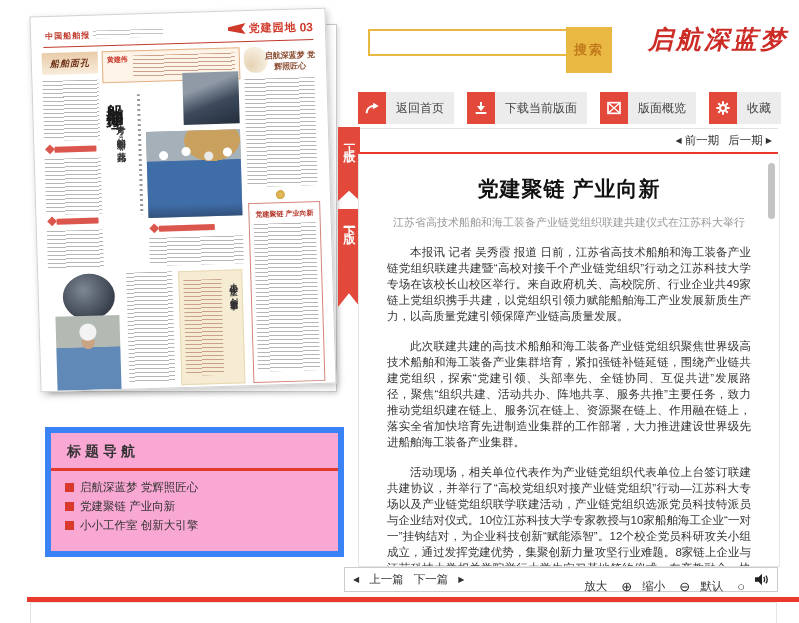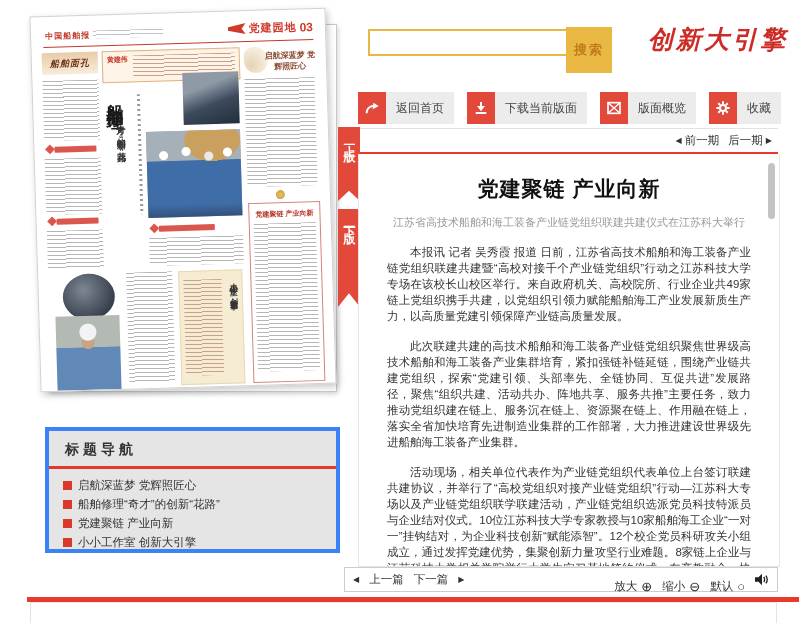--- a/index.html
+++ b/index.html
@@ -68,21 +68,21 @@
     font-size:8px;font-weight:bold;color:#8a4a2f;line-height:11px;}
   .leaf{position:absolute;left:212px;top:36px;width:24px;height:26px;
     background:radial-gradient(ellipse at 30% 70%,#e6d3b4,#f7efe1 70%);border-radius:40% 60% 50% 50%;}
   .gold-dot{position:absolute;left:240px;top:180px;width:9px;height:9px;border-radius:50%;
     background:radial-gradient(circle,#e8c167,#c79a33);}
 
   .caption-bar{position:absolute;left:65px;top:392px;width:268px;height:27px;background:#e3e3e3;
     display:flex;align-items:center;justify-content:center;font-size:12px;font-weight:bold;color:#333;}
 
   
-  .nav-panel{position:absolute;left:45px;top:427px;width:287px;height:118px;background:#e5e5e5;border:4px solid #3b82f6;}
+  .nav-panel{position:absolute;left:45px;top:427px;width:287px;height:118px;background:#f9a8d4;border:6px solid #3b82f6;}
   .nav-title{padding:10px 0 7px 16px;font-size:14px;font-weight:bold;color:#333;letter-spacing:4px;}
   .nav-rule{height:3px;background:#e2392b;}
   .nav-list{list-style:none;margin:7px 0 0;padding:0 0 0 14px;}
   .nav-list li{display:flex;align-items:center;gap:6px;height:19px;cursor:pointer;}
   .bullet{width:9px;height:9px;background:#d8392b;flex:0 0 auto;}
   .nav-list span{font-size:11.5px;color:#333;}
 
   
   .search-input{position:absolute;left:368px;top:29px;width:192px;height:23px;border:2px solid #e9b843;outline:none;font-size:13px;padding:0 6px;}
   .search-btn{position:absolute;left:566px;top:27px;width:46px;height:46px;background:#e9b843;border:none;
@@ -120,21 +120,21 @@
     letter-spacing:3px;padding-top:8px;}
   .ribbon.prev{top:127px;height:74px;}
   .ribbon.next{top:209px;height:98px;}
 
   
   .bottom-bar{position:absolute;left:344px;top:567px;width:434px;height:25px;border:1px solid #ccc;background:#fff;
     display:flex;align-items:center;justify-content:space-between;padding:0 8px;box-sizing:border-box;}
   .bb-left,.bb-right{display:flex;align-items:center;gap:10px;font-size:11.5px;color:#333;}
   .bb-left .tri{font-size:8px;color:#333;}
   .bb-left a{color:#333;text-decoration:none;cursor:pointer;}
-  .bb-right .ctl{display:flex;align-items:center;gap:4px;cursor:pointer;margin-top:14px;}
+  .bb-right .ctl{display:flex;align-items:center;gap:14px;cursor:pointer;margin-top:14px;}
   .bb-right .glyph{font-size:13px;color:#222;}
   .speaker{display:flex;align-items:center;cursor:pointer;}
 
   
   .footer-redline{position:absolute;left:27px;top:597px;width:772px;height:5px;background:#e8392b;}
   .footer-box{position:absolute;left:30px;top:602px;width:745px;height:21px;background:#fff;
     border:1px solid #e4e4e4;border-bottom:none;}
 </style>
 </head>
 <body>
@@ -200,36 +200,32 @@
   <div class="nav-panel">
     <div class="nav-title">标题导航</div>
     <div class="nav-rule"></div>
     <ul class="nav-list">
       <li>
         <span class="bullet"></span>
         <span>启航深蓝梦 党辉照匠心</span>
       </li>
       <li>
         <span class="bullet"></span>
-        <span>船舶修理“奇才”的创新“花路”</span>
-      </li>
-      <li>
-        <span class="bullet"></span>
         <span>党建聚链 产业向新</span>
       </li>
       <li>
         <span class="bullet"></span>
         <span>小小工作室 创新大引擎</span>
       </li>
     </ul>
   </div>
 
   <input class="search-input" type="text" value="" style="">
   <button class="search-btn">搜索</button>
-  <div class="site-logo">创新大引擎</div>
+  <div class="site-logo">启航深蓝梦</div>
 
   <div class="toolbar">
     <div class="tb-item">
       <div class="tb-icon">
         <svg viewBox="0 0 24 24">
             <path d="M4 20 C4 11 12 7 19 10" stroke="#fff" stroke-width="3" fill="none"></path>
             <path d="M14 4 L22 9 L13 14 Z" fill="#fff"></path>
           </svg>
       </div>
       <div class="tb-label">返回首页</div>

